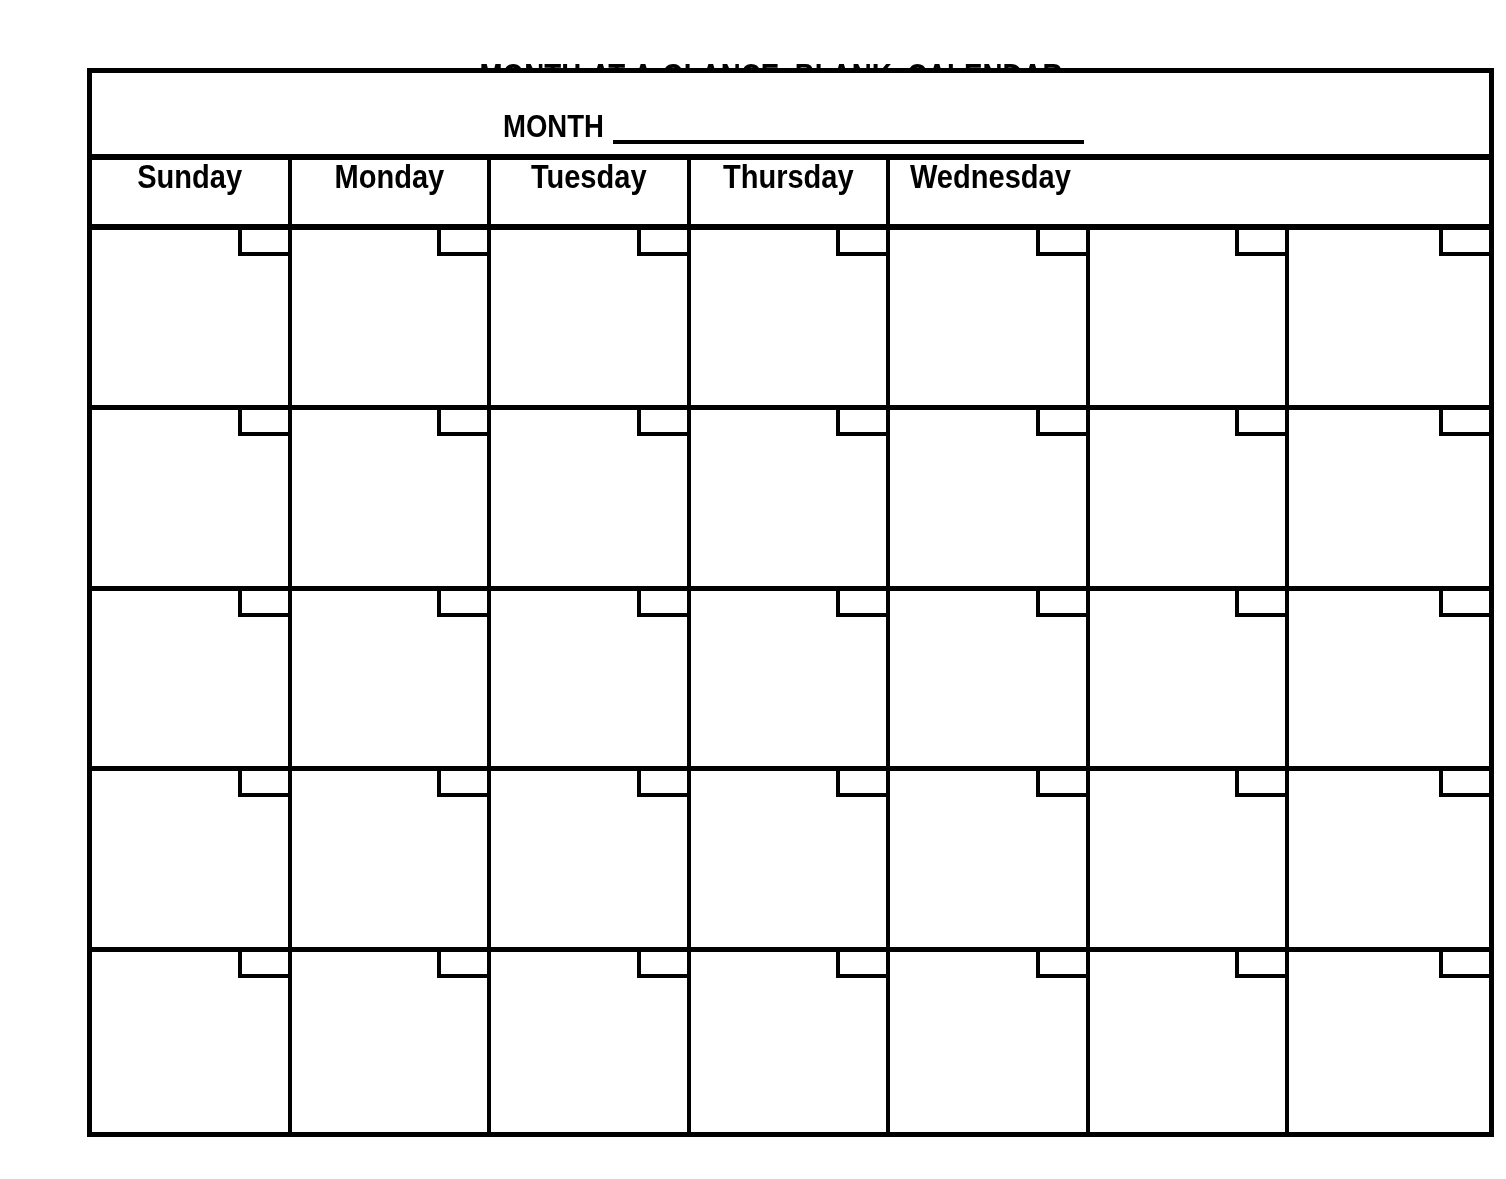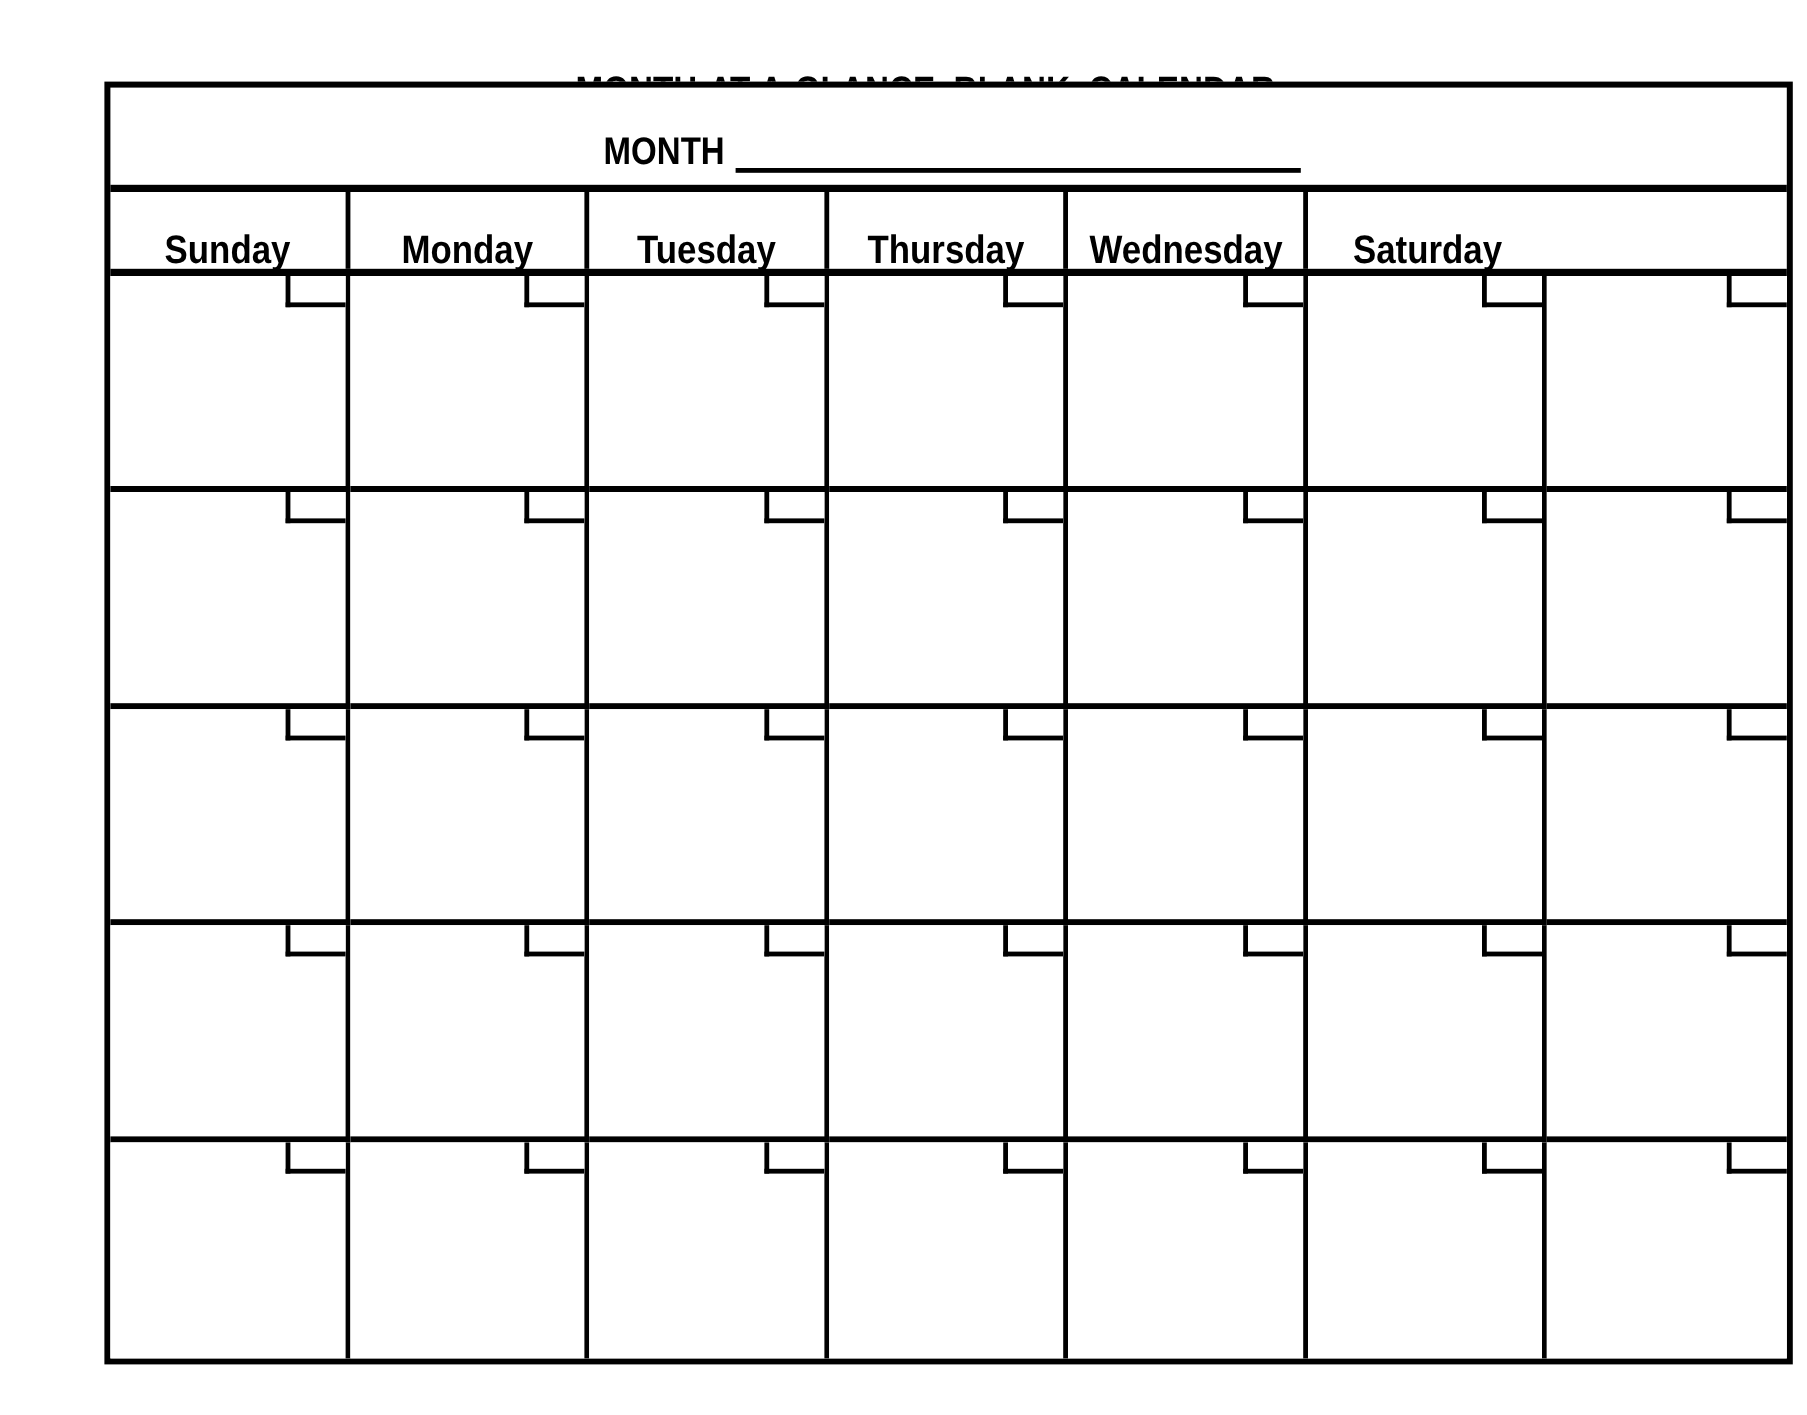--- a/index.html
+++ b/index.html
@@ -76,21 +76,21 @@
   .day-header {
     height: 70px;
     flex: none;
     border-bottom: 6px solid #000;
     display: grid;
     grid-template-columns: repeat(7, 1fr);
   }
   .day-header-cell {
     border-right: 4px solid #000;
     display: flex;
-    align-items: flex-end;
+    align-items: flex-start;
     justify-content: center;
   }
   .day-header-cell:last-child { border-right: none; }
   .day-header-label {
     font-size: 33px;
     font-weight: bold;
     color: #000;
     line-height: 1;
     display: inline-block;
     transform: scaleX(0.88);
@@ -149,23 +149,20 @@
         </div>
         <div class="day-header-cell">
           <span class="day-header-label">Tuesday</span>
         </div>
         <div class="day-header-cell">
           <span class="day-header-label">Thursday</span>
         </div>
         <div class="day-header-cell">
           <span class="day-header-label">Wednesday</span>
         </div>
-        <div class="day-header-cell">
-          <span class="day-header-label">Saturday</span>
-        </div>
       </div>
 
     <div class="calendar-grid">
         <div class="day-cell">
           <div class="date-box"></div>
         </div>
         <div class="day-cell">
           <div class="date-box"></div>
         </div>
         <div class="day-cell">

